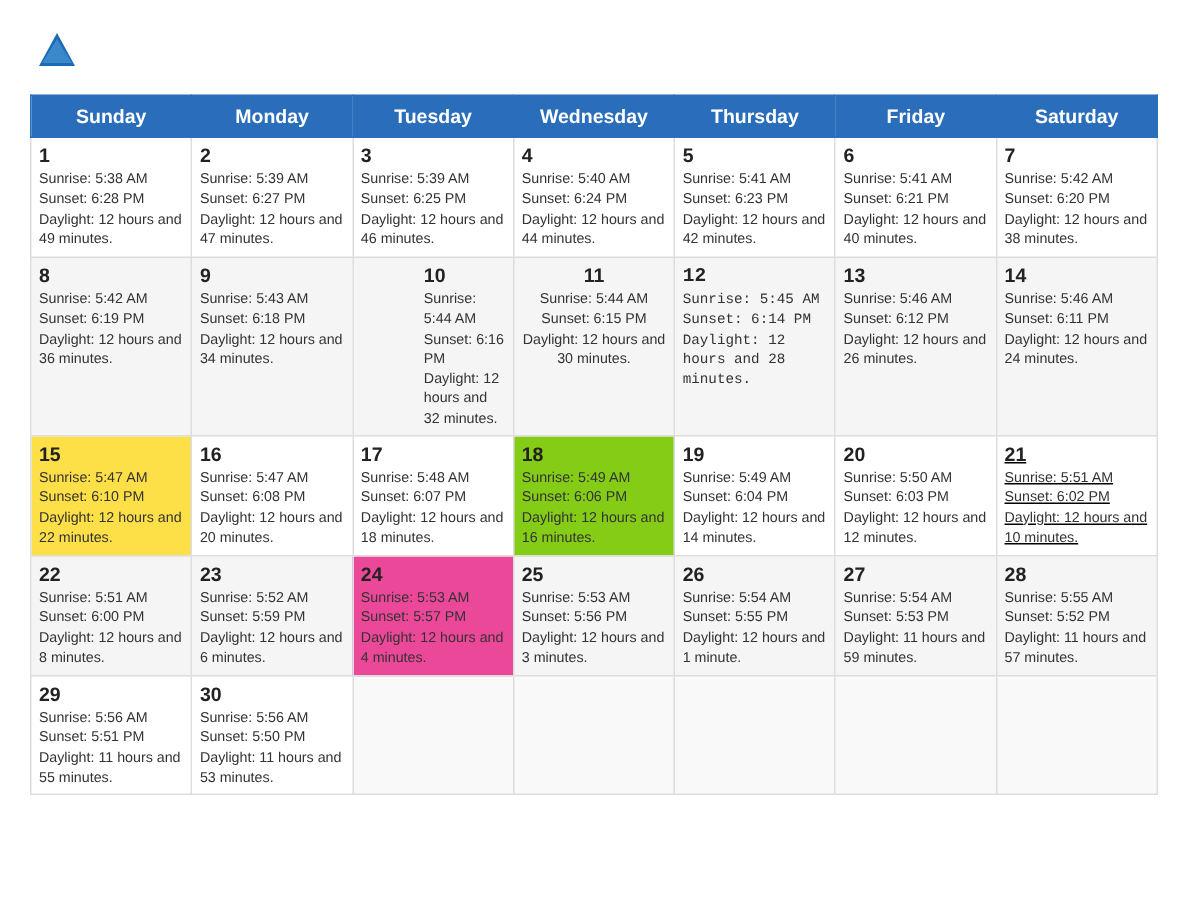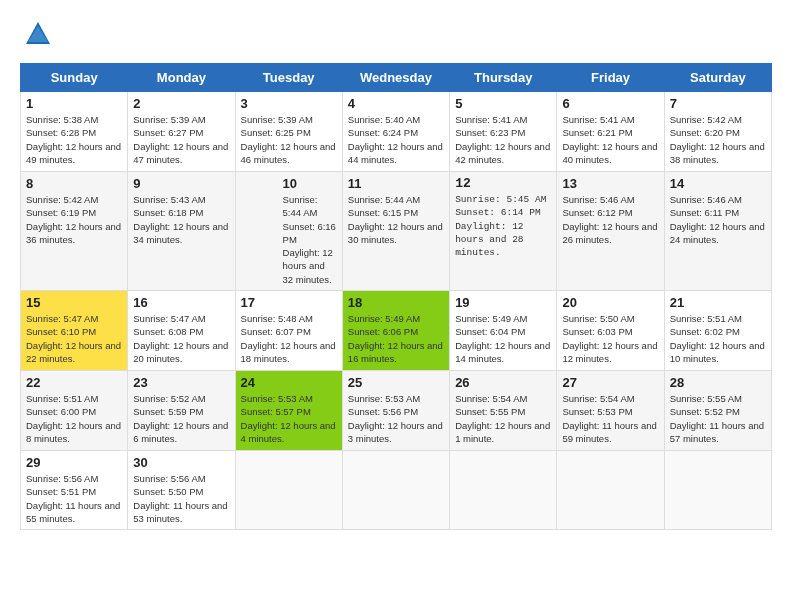--- a/index.html
+++ b/index.html
@@ -169,21 +169,21 @@
           <div class="day-info">Sunrise: 5:42 AM<br>Sunset: 6:19 PM<br>Daylight: 12 hours and 36 minutes.</div>
         </td>
         <td style="background-color: rgb(245, 245, 245);">
           <span class="day-num">9</span>
           <div class="day-info">Sunrise: 5:43 AM<br>Sunset: 6:18 PM<br>Daylight: 12 hours and 34 minutes.</div>
         </td>
         <td style="background-color: rgb(245, 245, 245); padding-left: 47px;">
           <span class="day-num">10</span>
           <div class="day-info">Sunrise: 5:44 AM<br>Sunset: 6:16 PM<br>Daylight: 12 hours and 32 minutes.</div>
         </td>
-        <td style="background-color: rgb(245, 245, 245);">
+        <td style="background-color: rgb(245, 245, 245); text-align: center;">
           <span class="day-num">11</span>
           <div class="day-info">Sunrise: 5:44 AM<br>Sunset: 6:15 PM<br>Daylight: 12 hours and 30 minutes.</div>
         </td>
         <td style="background-color: rgb(245, 245, 245); font-family: Liberation Mono, monospace;">
           <span class="day-num">12</span>
           <div class="day-info">Sunrise: 5:45 AM<br>Sunset: 6:14 PM<br>Daylight: 12 hours and 28 minutes.</div>
         </td>
         <td style="background-color: rgb(245, 245, 245);">
           <span class="day-num">13</span>
           <div class="day-info">Sunrise: 5:46 AM<br>Sunset: 6:12 PM<br>Daylight: 12 hours and 26 minutes.</div>
@@ -211,35 +211,35 @@
           <div class="day-info">Sunrise: 5:49 AM<br>Sunset: 6:06 PM<br>Daylight: 12 hours and 16 minutes.</div>
         </td>
         <td style="background-color: rgb(255, 255, 255);">
           <span class="day-num">19</span>
           <div class="day-info">Sunrise: 5:49 AM<br>Sunset: 6:04 PM<br>Daylight: 12 hours and 14 minutes.</div>
         </td>
         <td style="background-color: rgb(255, 255, 255);">
           <span class="day-num">20</span>
           <div class="day-info">Sunrise: 5:50 AM<br>Sunset: 6:03 PM<br>Daylight: 12 hours and 12 minutes.</div>
         </td>
-        <td style="background-color: rgb(255, 255, 255);">
+        <td style="background-color: rgb(255, 255, 255); text-decoration: underline;">
           <span class="day-num">21</span>
           <div class="day-info">Sunrise: 5:51 AM<br>Sunset: 6:02 PM<br>Daylight: 12 hours and 10 minutes.</div>
         </td>
       </tr>
       <tr>
         <td style="background-color: rgb(245, 245, 245);">
           <span class="day-num">22</span>
           <div class="day-info">Sunrise: 5:51 AM<br>Sunset: 6:00 PM<br>Daylight: 12 hours and 8 minutes.</div>
         </td>
         <td style="background-color: rgb(245, 245, 245);">
           <span class="day-num">23</span>
           <div class="day-info">Sunrise: 5:52 AM<br>Sunset: 5:59 PM<br>Daylight: 12 hours and 6 minutes.</div>
         </td>
-        <td style="background-color: #84cc16;">
+        <td style="background-color: #ec4899;">
           <span class="day-num">24</span>
           <div class="day-info">Sunrise: 5:53 AM<br>Sunset: 5:57 PM<br>Daylight: 12 hours and 4 minutes.</div>
         </td>
         <td style="background-color: rgb(245, 245, 245);">
           <span class="day-num">25</span>
           <div class="day-info">Sunrise: 5:53 AM<br>Sunset: 5:56 PM<br>Daylight: 12 hours and 3 minutes.</div>
         </td>
         <td style="background-color: rgb(245, 245, 245);">
           <span class="day-num">26</span>
           <div class="day-info">Sunrise: 5:54 AM<br>Sunset: 5:55 PM<br>Daylight: 12 hours and 1 minute.</div>

